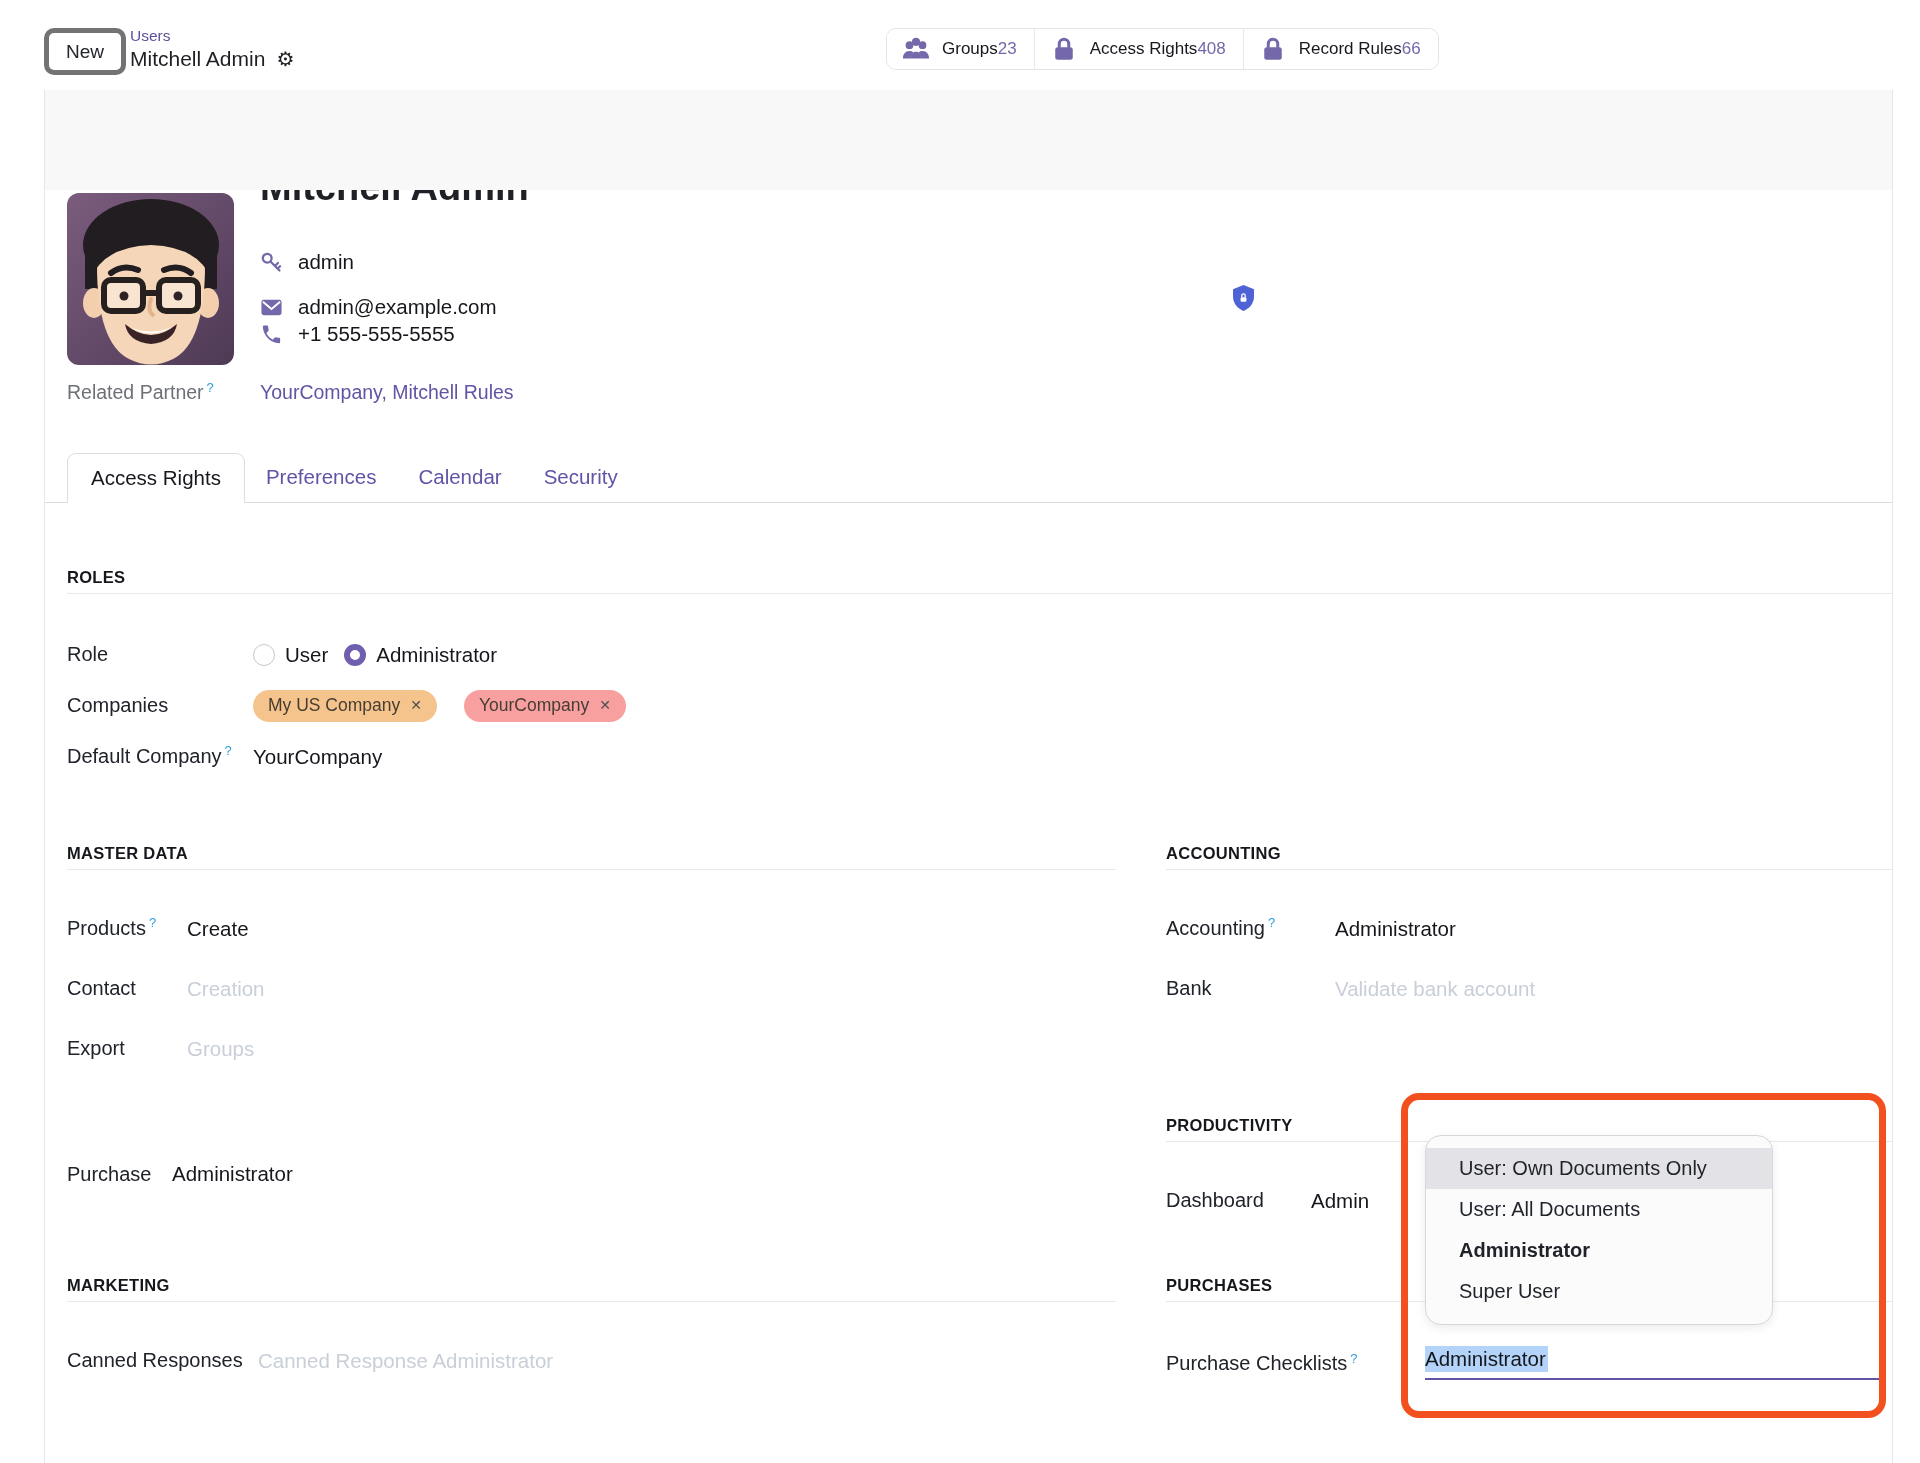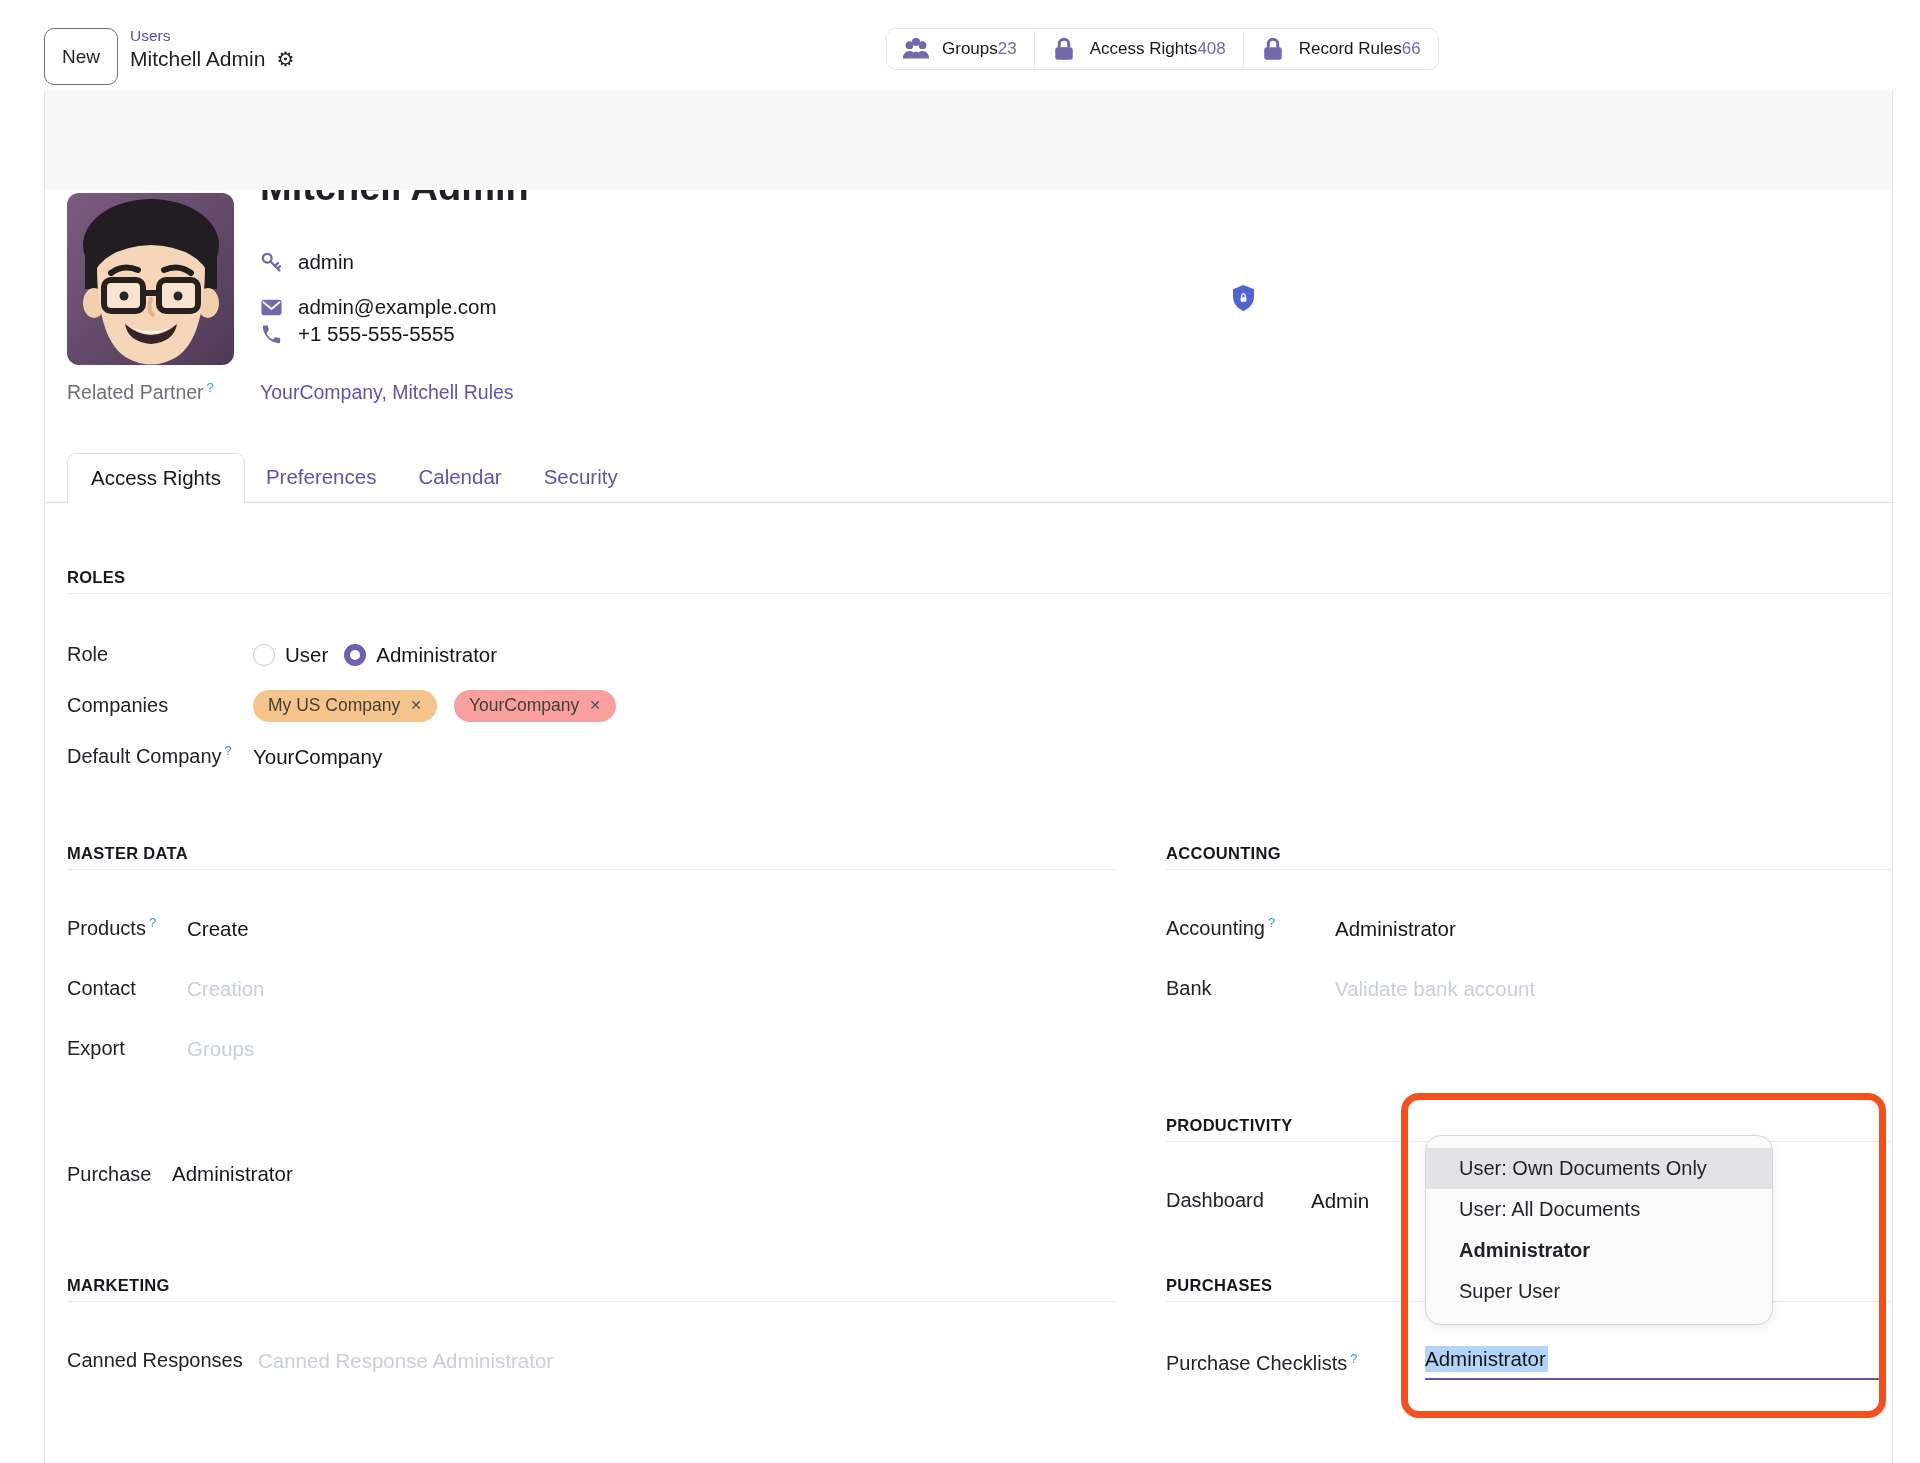--- a/index.html
+++ b/index.html
@@ -1,22 +1,22 @@
 <!DOCTYPE html>
 <html><head>
 <meta charset="utf-8">
 <style>
   * { margin:0; padding:0; box-sizing:border-box; }
   html,body { width:1920px; height:1463px; background:#fff; font-family:"Liberation Sans", sans-serif; color:#15171c; line-height:1.25; }
   .page { position:relative; width:1920px; height:1463px; overflow:hidden; background:#fff; }
 
   
   .topbar { position:absolute; top:0; left:0; width:1920px; height:90px; background:#fff; z-index:20; }
-  .btn-new { position:absolute; left:44px; top:28px; height:57px; padding:0 17px; font-size:19px; color:#23252c;
-             background:#fff; border:1px solid #737373; border-radius:10px; font-family:inherit; cursor:pointer; }
+  .btn-new { position:absolute; left:44px; top:28px; height:47px; padding:0 17px; font-size:19px; color:#23252c;
+             background:#fff; border:5px solid #737373; border-radius:10px; font-family:inherit; cursor:pointer; }
   .breadcrumb { position:absolute; left:130px; top:26px; }
   .bc-parent { font-size:15.5px; color:#5c509b; cursor:pointer; }
   .bc-row { display:flex; align-items:center; gap:11px; margin-top:1px; }
   .bc-current { font-size:21px; color:#1d1f24; }
   .gear { font-size:20px; color:#1d1f24; cursor:pointer; }
 
   .stats { position:absolute; left:886px; top:28px; display:flex; border:1px solid #e4e4e8; border-radius:10px; background:#fff; overflow:hidden; }
   .stat { display:flex; align-items:center; gap:11px; padding:5px 17px 5px 14px; background:#fff; border:none; border-left:1px solid #e9e9ed; cursor:pointer; font-family:inherit; }
   .stat:first-child { border-left:none; }
   .stat svg { width:30px; height:30px; fill:#7468ab; flex-shrink:0; }
@@ -61,21 +61,21 @@
   .value { font-size:20.5px; color:#15171c; cursor:pointer; }
   .muted { color:#c9cfd8; }
 
   .radio-group { display:flex; align-items:center; gap:16px; }
   .radio-option { display:flex; align-items:center; gap:10px; cursor:pointer; }
   .radio { width:22px; height:22px; border-radius:50%; flex-shrink:0; }
   .radio.off { border:1px solid #c3c7cd; background:#fff; }
   .radio.on  { border:6.5px solid #6f5fae; background:#fff; }
   .radio-label { font-size:20.5px; color:#15171c; }
 
-  .tags { display:flex; gap:17px; align-items:center; }
+  .tags { display:flex; gap:27px; align-items:center; }
   .tag { display:inline-flex; align-items:center; gap:10px; height:32px; padding:0 15px; border-radius:17px;
          font-size:17.5px; font-weight:500; color:#463d33; cursor:pointer; }
   .tag .x { font-size:14px; color:#4f4f52; cursor:pointer; }
   .tag-0 { background:#f5c48c; }
   .tag-1 { background:#f89f9f; }
 
   .grid { position:absolute; left:22px; top:653px; width:1827px; display:grid;
           grid-template-columns:1049px 728px; column-gap:50px; grid-template-rows:272px 160px auto; }
   .group-rows { margin-top:46px; }
   .group .frow { margin-bottom:34px; }

